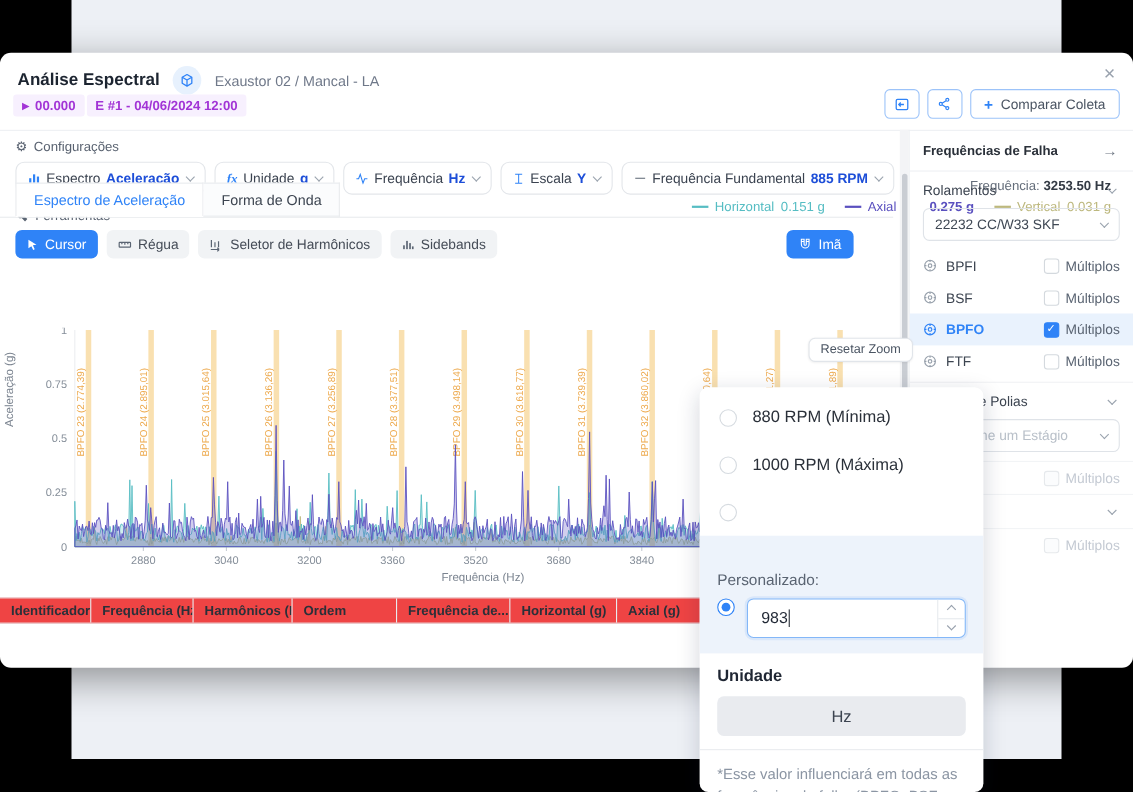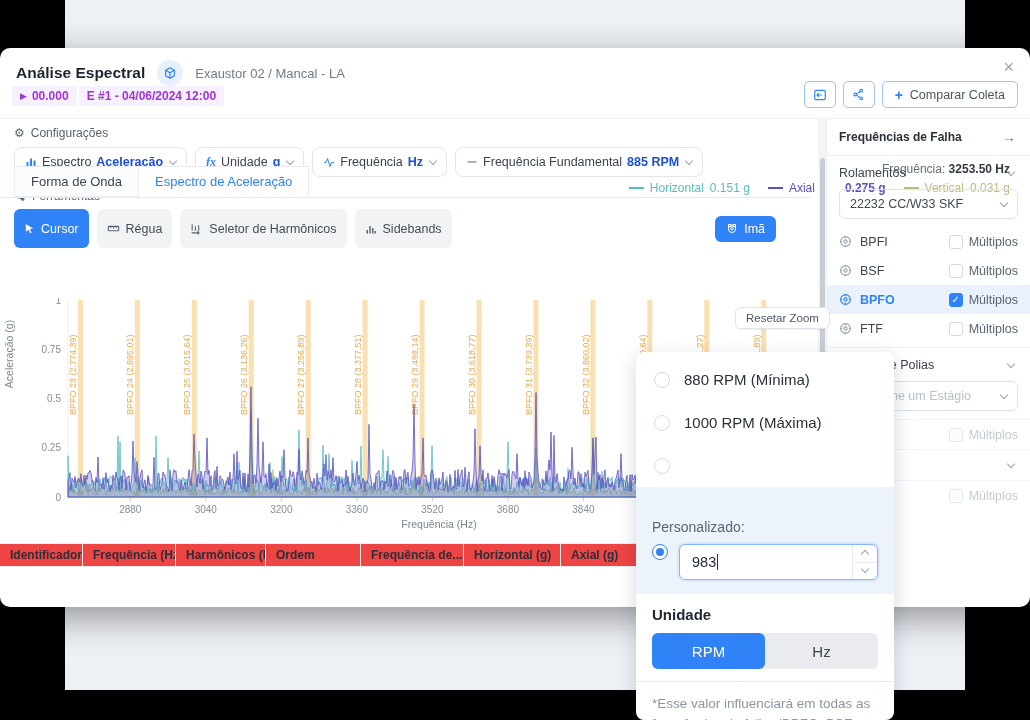--- a/index.html
+++ b/index.html
@@ -27,21 +27,21 @@
   
   .content{position:absolute;left:0;top:70px;width:812px;}
   .sec-label{display:flex;align-items:center;gap:6px;font-size:12px;color:#596270;margin:8px 0 0 14px;}
   .dd-row{display:flex;gap:8px;margin:7px 14px 0 14px;}
   .dd{display:flex;align-items:center;gap:5px;height:28px;padding:0 10px;border:1px solid #e3e6ea;border-radius:8px;
       background:#fff;font-size:12.5px;color:#3b4350;cursor:pointer;white-space:nowrap;}
   .dd b{color:#1d4ed8;font-weight:700;}
   .chev{display:inline-block;width:5px;height:5px;border-right:1.5px solid #9aa3ae;border-bottom:1.5px solid #9aa3ae;transform:rotate(45deg);margin:-3px 0 0 2px;}
   .ic-fx{font-style:italic;font-weight:700;color:#2f83f7;font-size:12px;font-family:"Liberation Serif","DejaVu Serif",serif;}
   .tools-row{display:flex;gap:8px;margin:6px 14px 0 14px;align-items:center;}
-  .tool{display:flex;align-items:center;gap:6px;height:39px;padding:0 10px;border-radius:6px;background:#f1f3f5;font-size:12.5px;color:#454c57;cursor:pointer;}
+  .tool{display:flex;align-items:center;gap:6px;height:26px;padding:0 10px;border-radius:6px;background:#f1f3f5;font-size:12.5px;color:#454c57;cursor:pointer;}
   .tool.active{background:#2f83f7;color:#fff;}
   .magnet-btn{margin-left:auto;margin-right:22px;display:flex;align-items:center;gap:6px;height:26px;padding:0 11px;border-radius:6px;background:#2f83f7;color:#fff;font-size:12.5px;cursor:pointer;}
 
   .tabs-row{position:absolute;left:0;top:118px;width:812px;display:flex;align-items:flex-end;}
   .tabs{display:flex;margin-left:14px;}
   .tab{padding:7px 16px;font-size:13px;border:1px solid #e9ebee;background:#fbfcfd;color:#3c4450;cursor:pointer;}
   .tab.active{background:#fff;color:#2f83f7;border-bottom-color:#fff;}
   .tab + .tab{border-left:none;}
   .tabs-underline{position:absolute;left:0;top:149px;width:812px;border-top:1px solid #e9ebee;}
   .legend-block{position:absolute;right:20px;top:114px;text-align:right;}
@@ -194,20 +194,28 @@
         </span>
         <span class="dd">
           <svg class="icn" width="12" height="12" viewBox="0 0 24 24" fill="none" stroke="#2f83f7" stroke-width="2">
             <path d="M2 13h4l3-8 5 16 3-8h5"></path>
           </svg>
           <span>Frequência</span>
           <b>Hz</b>
           <i class="chev"></i>
         </span>
         <span class="dd">
+          <svg class="icn" width="11" height="11" viewBox="0 0 24 24" fill="none" stroke="#2f83f7" stroke-width="2">
+            <path d="M5 3h14M5 21h14M12 3v18"></path>
+          </svg>
+          <span>Escala</span>
+          <b>Y</b>
+          <i class="chev"></i>
+        </span>
+        <span class="dd">
           <svg class="icn" width="12" height="12" viewBox="0 0 24 24" fill="none" stroke="#5a6472" stroke-width="2">
             <path d="M3 12h18"></path>
           </svg>
           <span>Frequência Fundamental</span>
           <b>885 RPM</b>
           <i class="chev"></i>
         </span>
       </div>
 
       <div class="sec-label" style="margin-top:12px;">
@@ -250,22 +258,22 @@
             <path d="M5 3h5v9a2 2 0 0 0 4 0V3h5v9a7 7 0 0 1-14 0zM5 3h5v4H5zm9 0h5v4h-5z" fill="none" stroke="#fff" stroke-width="2"></path>
           </svg>
           <span>Imã</span>
         </span>
       </div>
     </div>
 
     <div class="tabs-underline"></div>
     <div class="tabs-row">
       <div class="tabs">
+        <div class="tab active">Espectro de Aceleração</div>
         <div class="tab">Forma de Onda</div>
-        <div class="tab active">Espectro de Aceleração</div>
       </div>
     </div>
     <div class="legend-block">
       <div class="readout">
         <span>Frequência:</span>
         <b>3253.50 Hz</b>
       </div>
       <div class="legend-line">
         <span class="lg-item" style="color: rgb(86, 189, 195);">
           <span class="lg-dash" style="background: rgb(86, 189, 195);"></span>
@@ -478,19 +486,18 @@
             <span class="spin">
                 <i class="chev" style="transform:rotate(45deg);margin-top:-3px;"></i>
               </span>
           </span>
         </div>
       </div>
     </div>
     <div class="unit-sec">
       <div class="unit-label">Unidade</div>
       <div class="segmented">
-        <span class="seg active">RPM</span>
         <span class="seg">Hz</span>
       </div>
     </div>
     <div class="note-sec">*Esse valor influenciará em todas as frequências de falha (BPFO, BSF, etc.)</div>
   </div>
 </div>
 
 </body></html>

